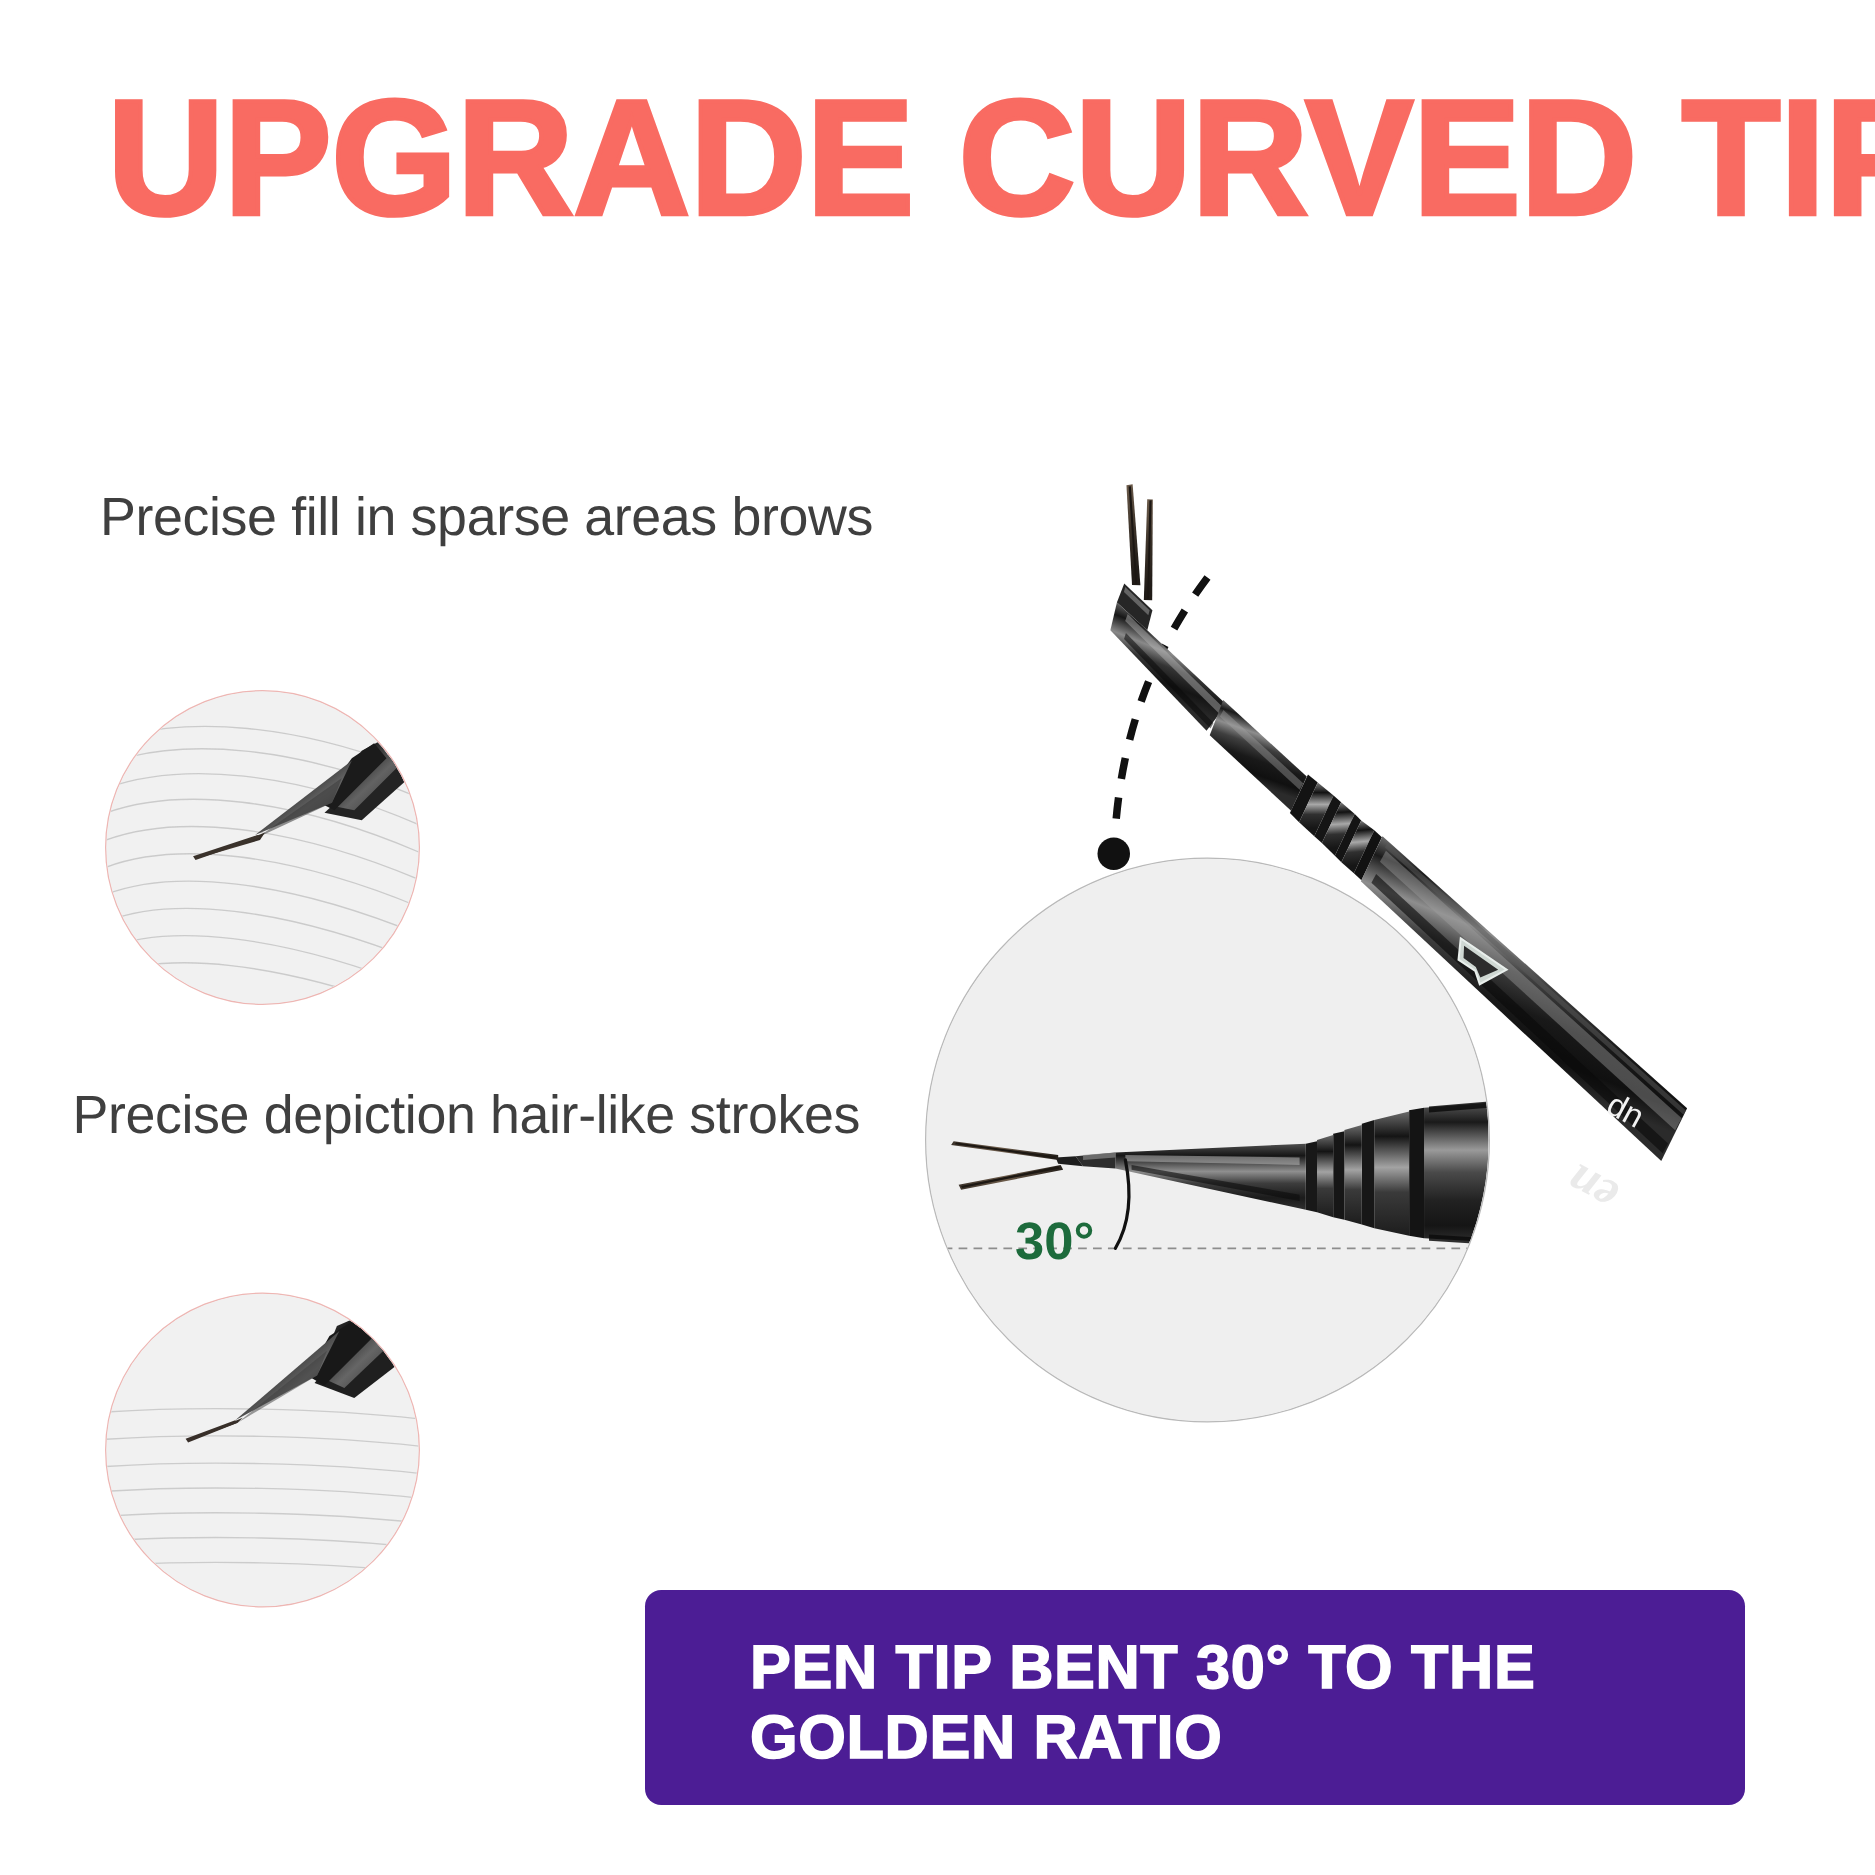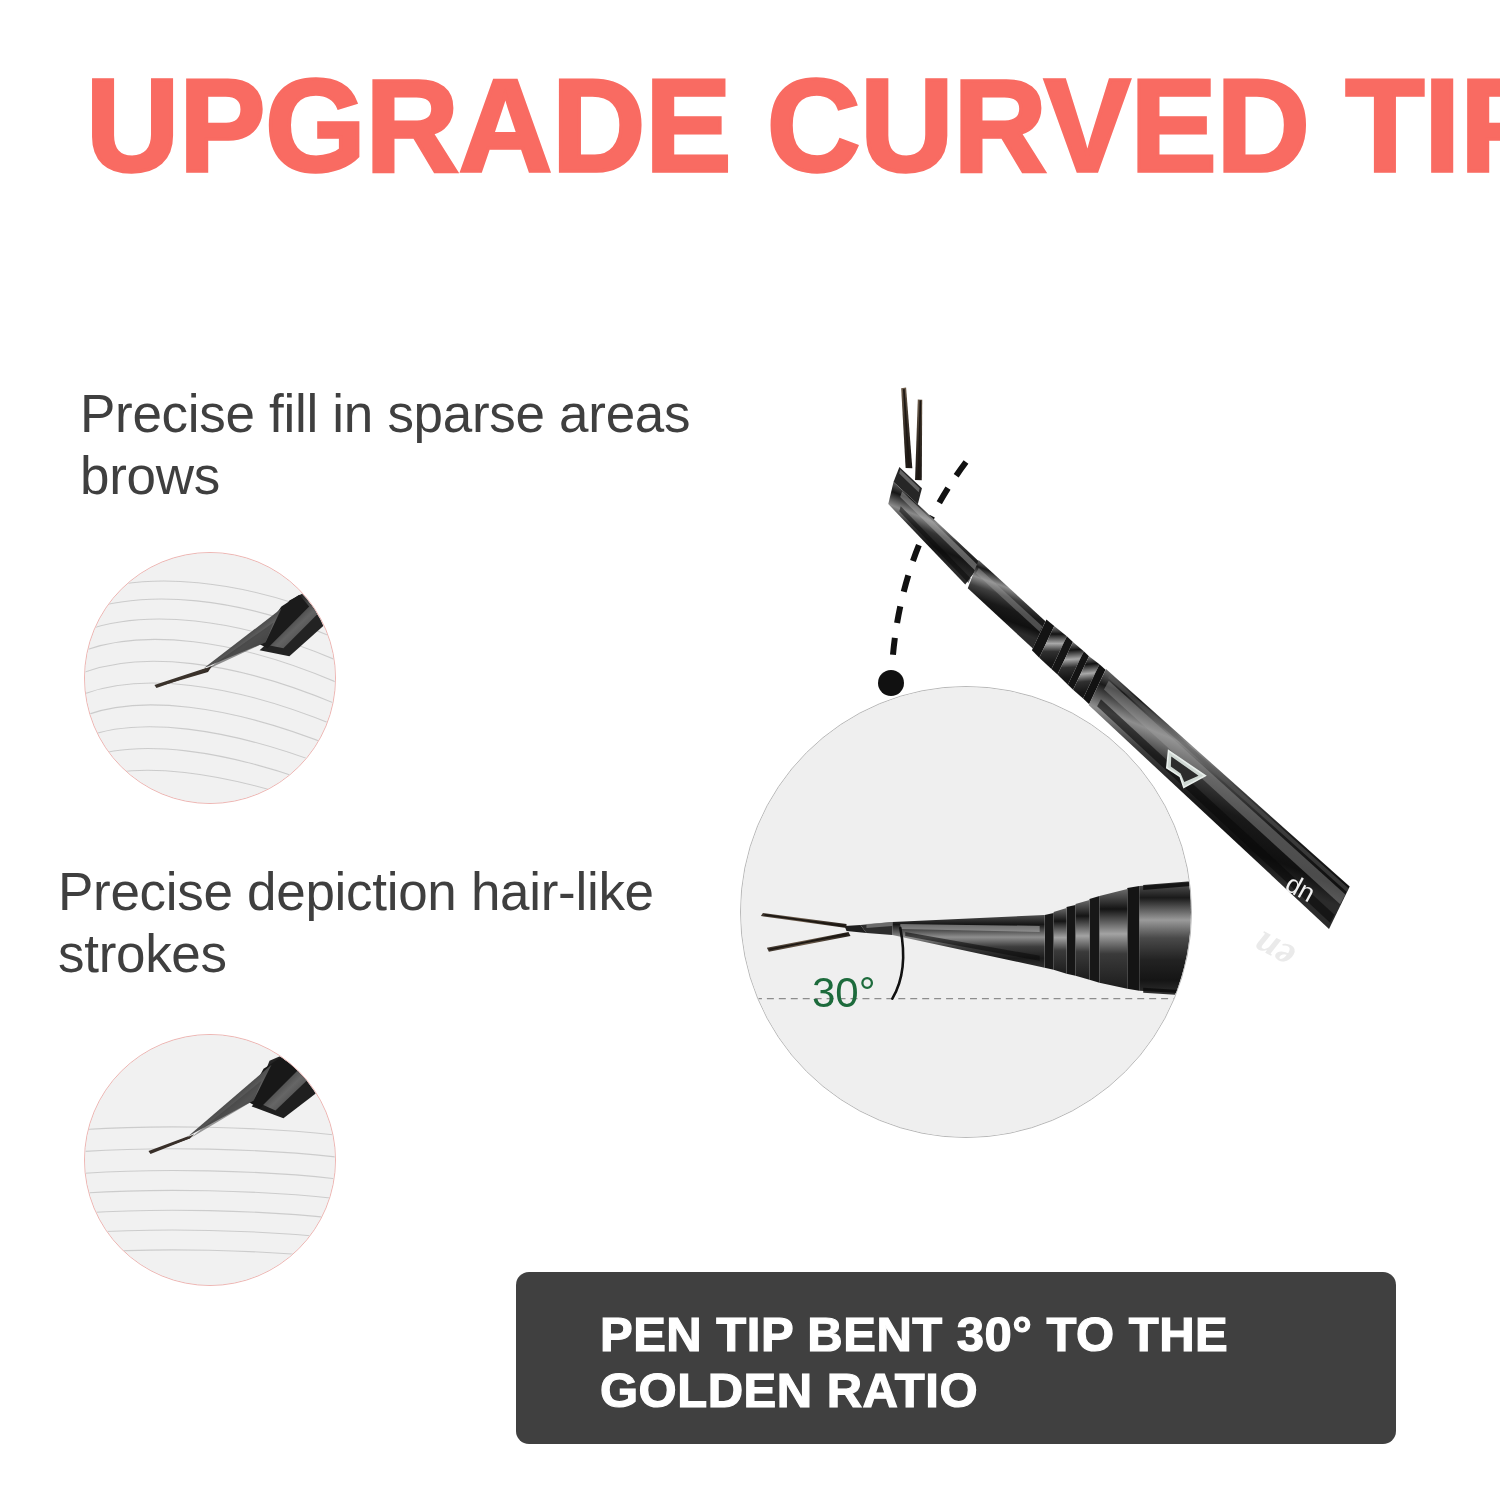--- a/index.html
+++ b/index.html
@@ -34,21 +34,21 @@
     white-space: nowrap;
     transform: scaleX(0.985);
     transform-origin: left top;
     -webkit-text-stroke: 3.5px #f96b62;
   }
 
   
   .feature-text {
     position: absolute;
     color: #3f3f3f;
-    font-size: 53px;
+    font-size: 43px;
     line-height: 62px;
     font-weight: 400;
     letter-spacing: -0.3px;
     width: 640px;
   }
   #feature-1-text { left: 80px; top: 383px; }
   #feature-2-text { left: 58px; top: 861px; }
 
   .thumb {
     position: absolute;
@@ -79,21 +79,21 @@
   }
   #magnifier svg { display: block; width: 100%; height: 100%; }
 
   #angle-label {
     position: absolute;
     left: 812px;
     top: 972px;
     color: #1d6b3c;
     font-size: 42px;
     line-height: 42px;
-    font-weight: 400;
+    font-weight: 700;
     letter-spacing: 0px;
   }
 
   
   #pen-art {
     position: absolute;
     left: 860px;
     top: 380px;
     width: 648px;
     height: 430px;
@@ -110,21 +110,21 @@
   }
   #connector svg { display: block; width: 100%; height: 100%; }
 
   
   #banner {
     position: absolute;
     left: 516px;
     top: 1272px;
     width: 880px;
     height: 172px;
-    background: #404040;
+    background: #4c1d95;
     border-radius: 13px;
     box-sizing: border-box;
   }
   #banner-text {
     position: absolute;
     left: 84px;
     top: 34px;
     width: 760px;
     color: #ffffff;
     font-family: "Liberation Sans Narrow", "Liberation Sans", sans-serif;

